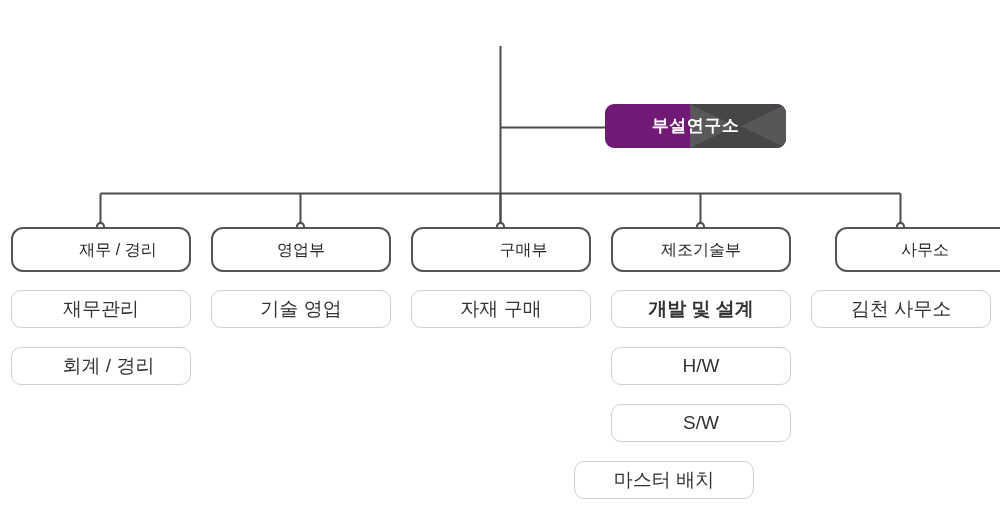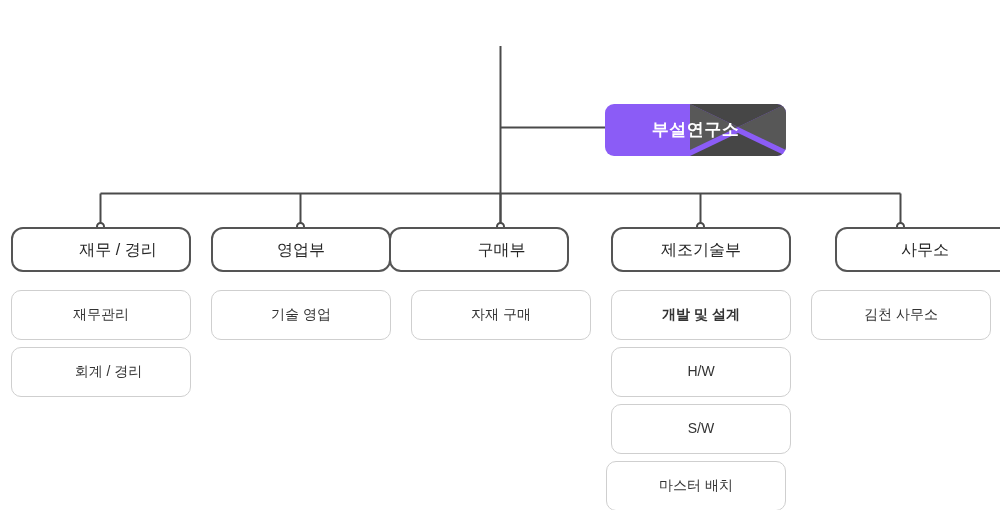--- a/index.html
+++ b/index.html
@@ -55,23 +55,23 @@
     font-size: 17px;
     font-weight: bold;
     letter-spacing: 0.5px;
     overflow: hidden;
   }
   
   .node-lab {
     left: 605px;
     top: 104px;
     width: 181px;
-    height: 52px;
+    height: 44px;
     border-radius: 9px;
-    background: #8b5cf6;
+    background: #701a75;
     color: #ffffff;
     font-size: 17px;
     font-weight: bold;
     letter-spacing: 0.5px;
     overflow: hidden;
   }
 
   
   .chev {
     position: absolute;
@@ -148,26 +148,26 @@
     border: 2px solid #555555;
     border-radius: 12px;
     background: #ffffff;
     color: #262626;
     font-size: 16px;
   }
 
   
   .node-sub {
     width: 180px;
-    height: 50px;
+    height: 38px;
     border: 1px solid #cfcfcf;
     border-radius: 10px;
     background: #ffffff;
     color: #333333;
-    font-size: 14px;
+    font-size: 19px;
   }
 
   
   .ring {
     position: absolute;
     width: 9px;
     height: 9px;
     border: 2px solid #4a4a4a;
     border-radius: 50%;
     background: #ffffff;
@@ -218,41 +218,41 @@
 
   <div class="ring" style="left:296px; top:222px;"></div>
   <div class="node node-dept" style="left:211px; top:227px;">
     <span>영업부</span>
   </div>
   <div class="node node-sub" style="left:211px; top:290px;">
     <span>기술 영업</span>
   </div>
 
   <div class="ring" style="left:496px; top:222px;"></div>
-  <div class="node node-dept" style="left:389px; top:227px;padding-left:45px;">
+  <div class="node node-dept" style="left:411px; top:227px;padding-left:45px;">
     <span>구매부</span>
   </div>
   <div class="node node-sub" style="left:411px; top:290px;">
     <span>자재 구매</span>
   </div>
 
   <div class="ring" style="left:696px; top:222px;"></div>
   <div class="node node-dept" style="left:611px; top:227px;text-align:right;">
     <span>제조기술부</span>
   </div>
   <div class="node node-sub" style="left:611px; top:290px;font-weight:bold;">
     <span>개발 및 설계</span>
   </div>
   <div class="node node-sub" style="left:611px; top:347px;">
     <span>H/W</span>
   </div>
   <div class="node node-sub" style="left:611px; top:404px;">
     <span>S/W</span>
   </div>
-  <div class="node node-sub" style="left:606px; top:461px;">
+  <div class="node node-sub" style="left:574px; top:461px;">
     <span>마스터 배치</span>
   </div>
 
   <div class="ring" style="left:896px; top:222px;"></div>
   <div class="node node-dept" style="left:811px; top:227px;margin-left:24px;">
     <span>사무소</span>
   </div>
   <div class="node node-sub" style="left:811px; top:290px;">
     <span>김천 사무소</span>
   </div>

